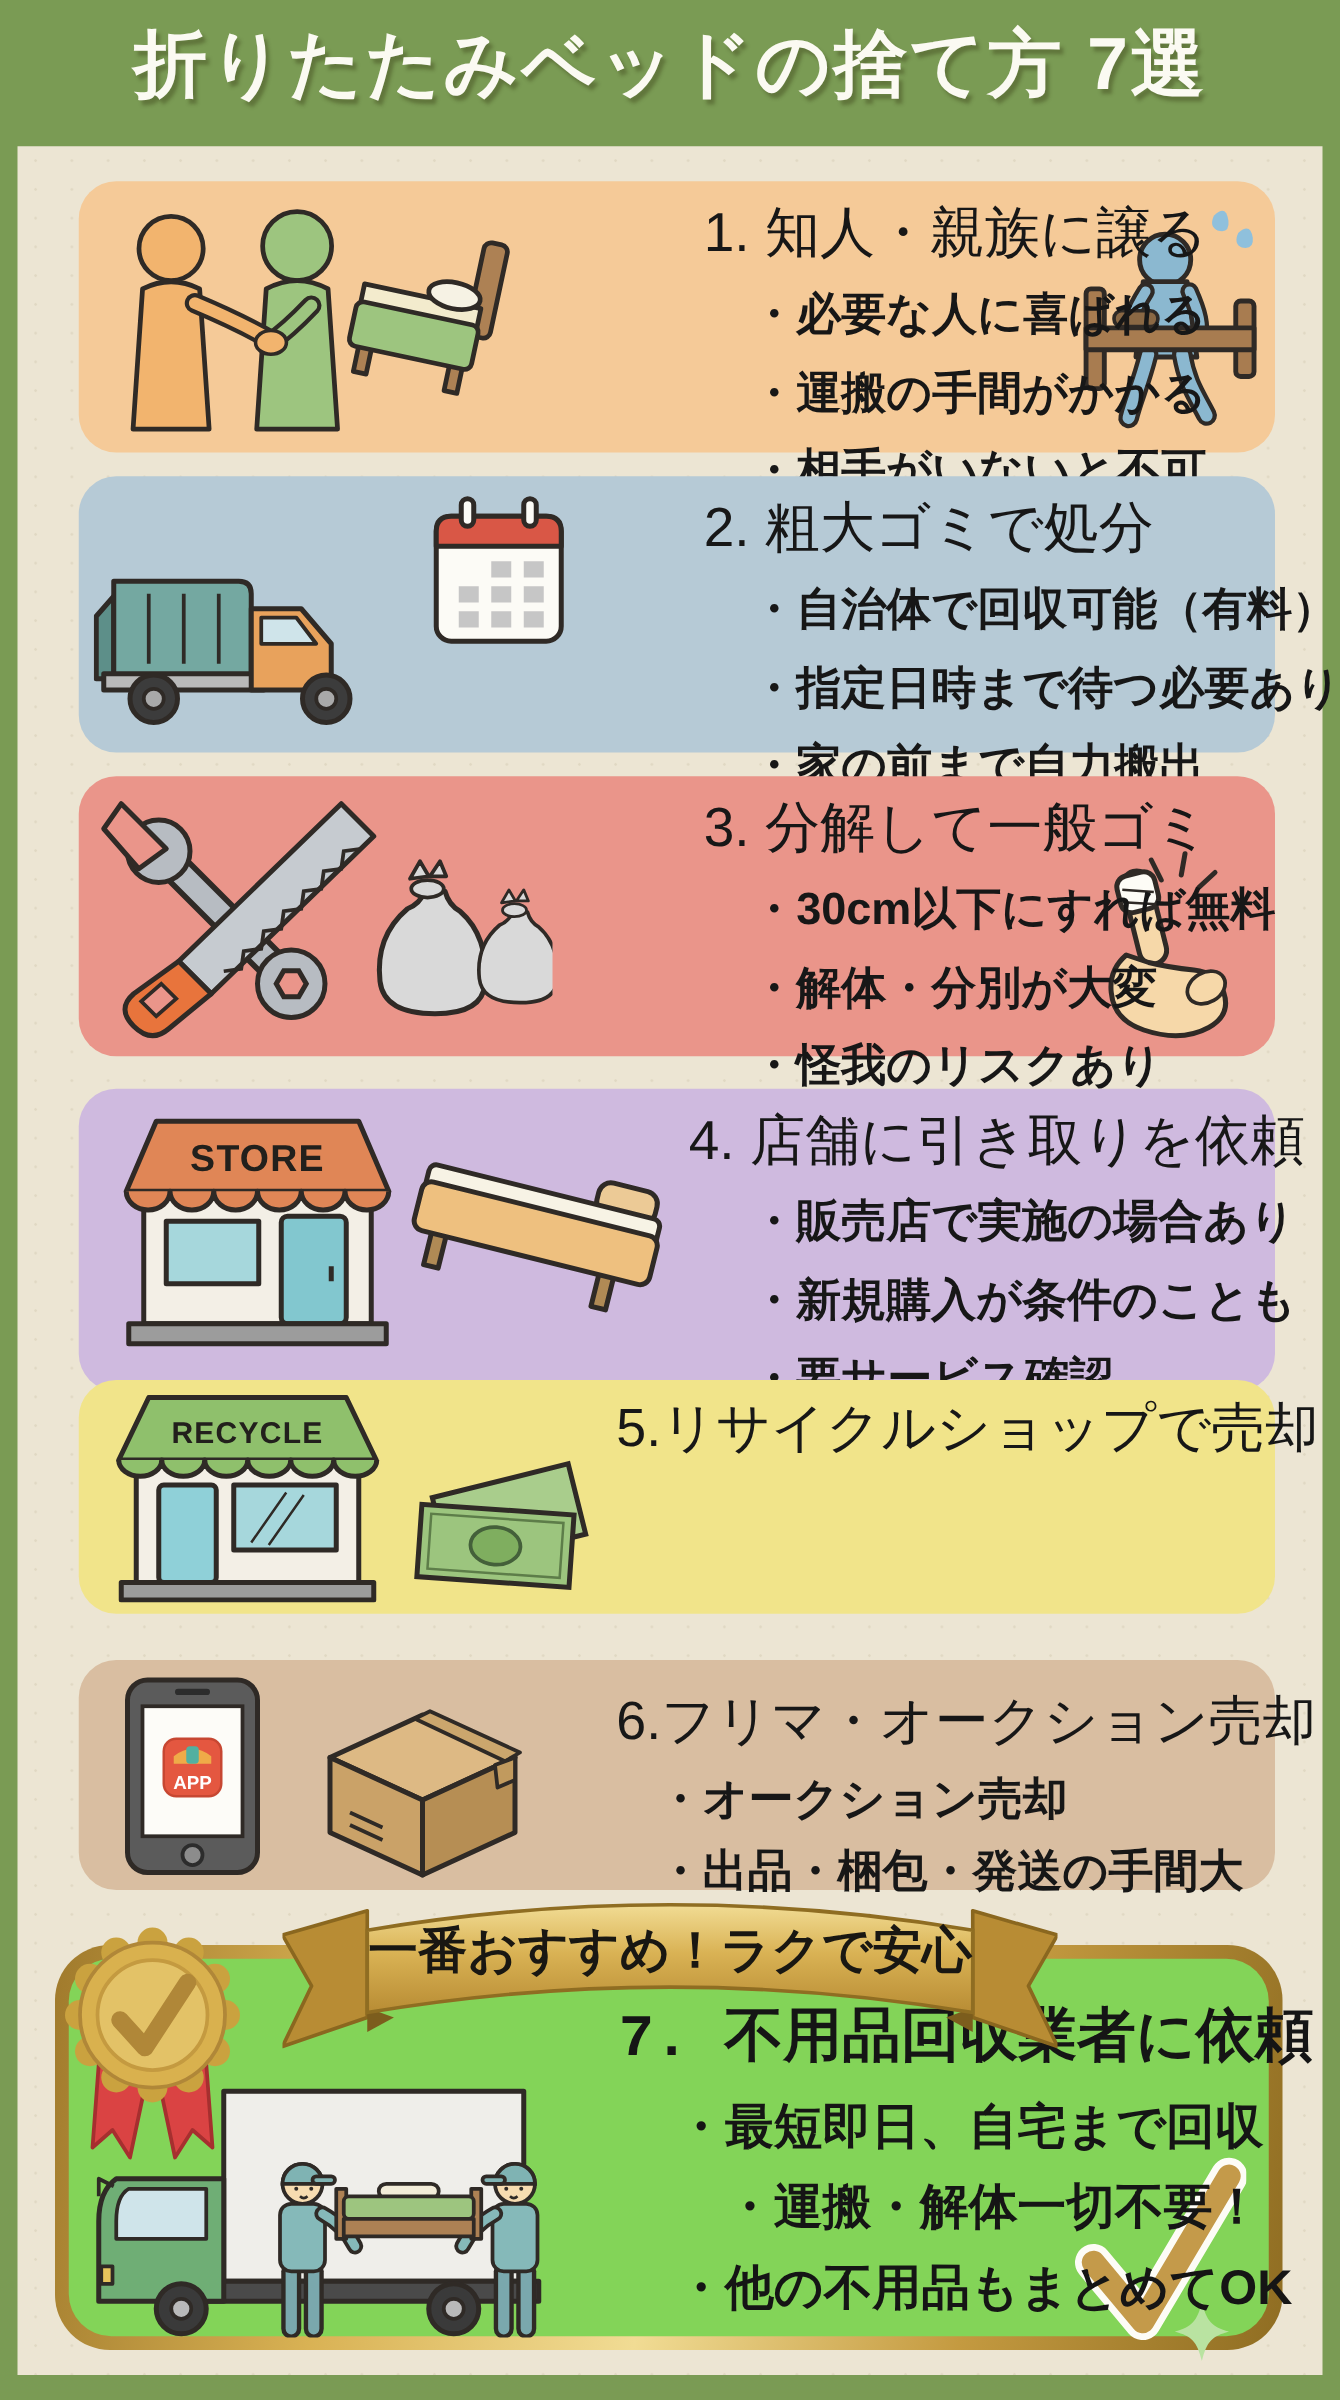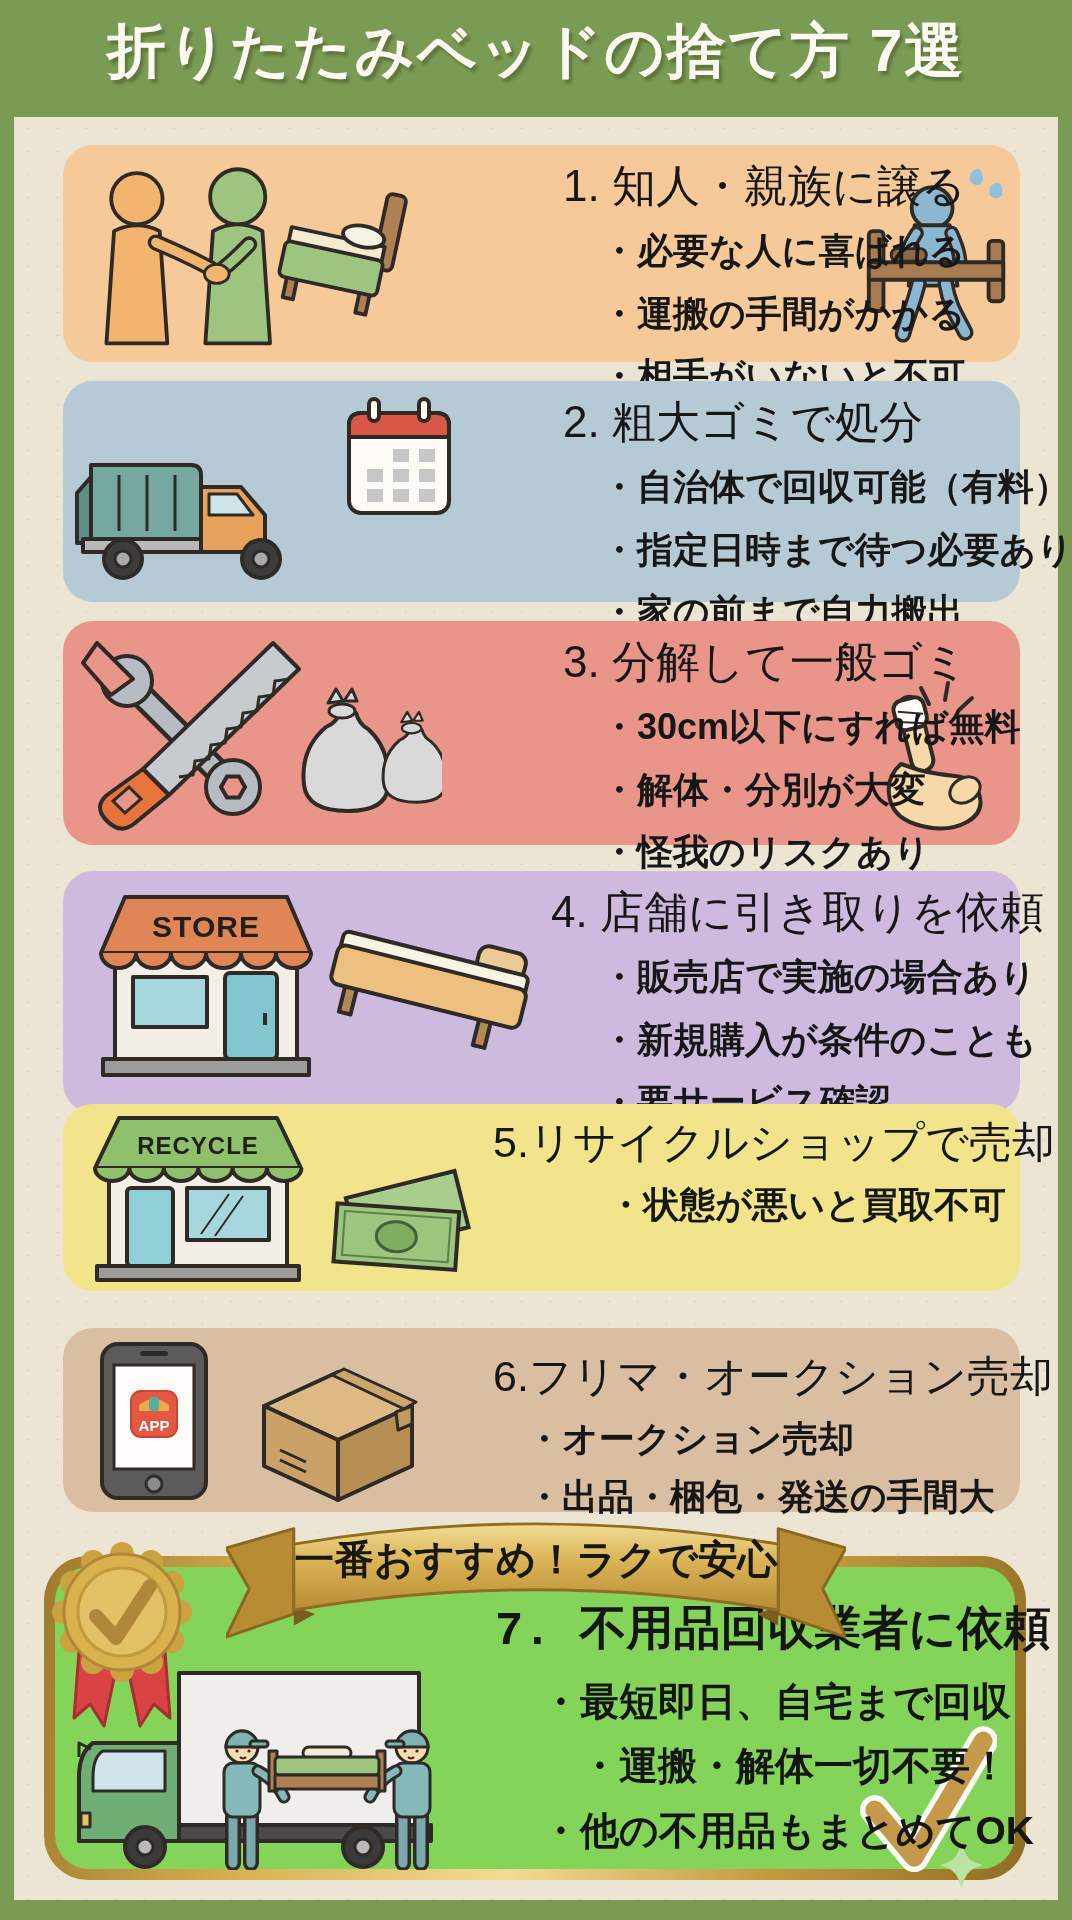--- a/index.html
+++ b/index.html
@@ -268,21 +268,20 @@
     </g>
     <g transform="rotate(4 80 80)">
       <rect x="14" y="46" width="122" height="58" fill="#9cc57e" stroke="#2f2a26" stroke-width="4"></rect>
       <rect x="22" y="53" width="106" height="44" fill="none" stroke="#5d7d49" stroke-width="2"></rect>
       <ellipse cx="75" cy="75" rx="20" ry="15" fill="#7fae5f" stroke="#44603a" stroke-width="3"></ellipse>
     </g>
   </svg>
   <div class="txt">
     <h2 class="title">5.リサイクルショップで売却</h2>
     <ul class="bullets">
-      <li>・状態が悪いと買取不可</li>
     </ul>
   </div>
 </section>
 
 <section class="card c6" style="background-color: rgb(217, 190, 161);">
   <svg class="ic ic-phone" viewBox="0 0 112 160">
     <rect x="4" y="3" width="104" height="154" rx="16" fill="#5b5b5b" stroke="#2f2a26" stroke-width="4"></rect>
     <rect x="42" y="10" width="28" height="5" rx="2.5" fill="#2c2c2c"></rect>
     <rect x="16" y="24" width="80" height="104" fill="#fdfcf8" stroke="#2f2a26" stroke-width="3"></rect>
     <rect x="33" y="50" width="46" height="46" rx="10" fill="#e45740" stroke="#c74732" stroke-width="2"></rect>

